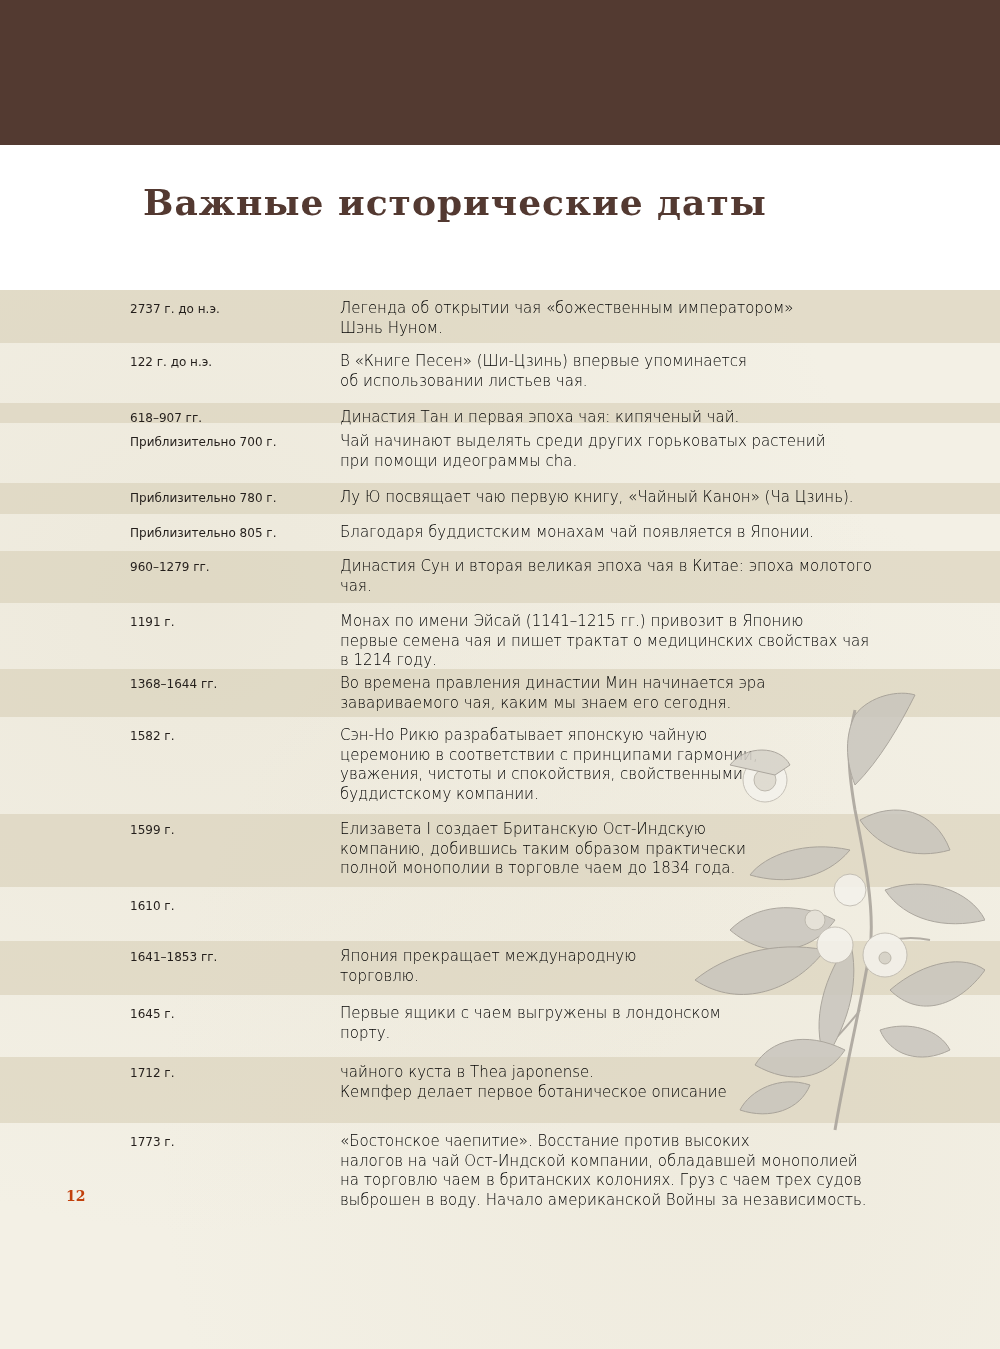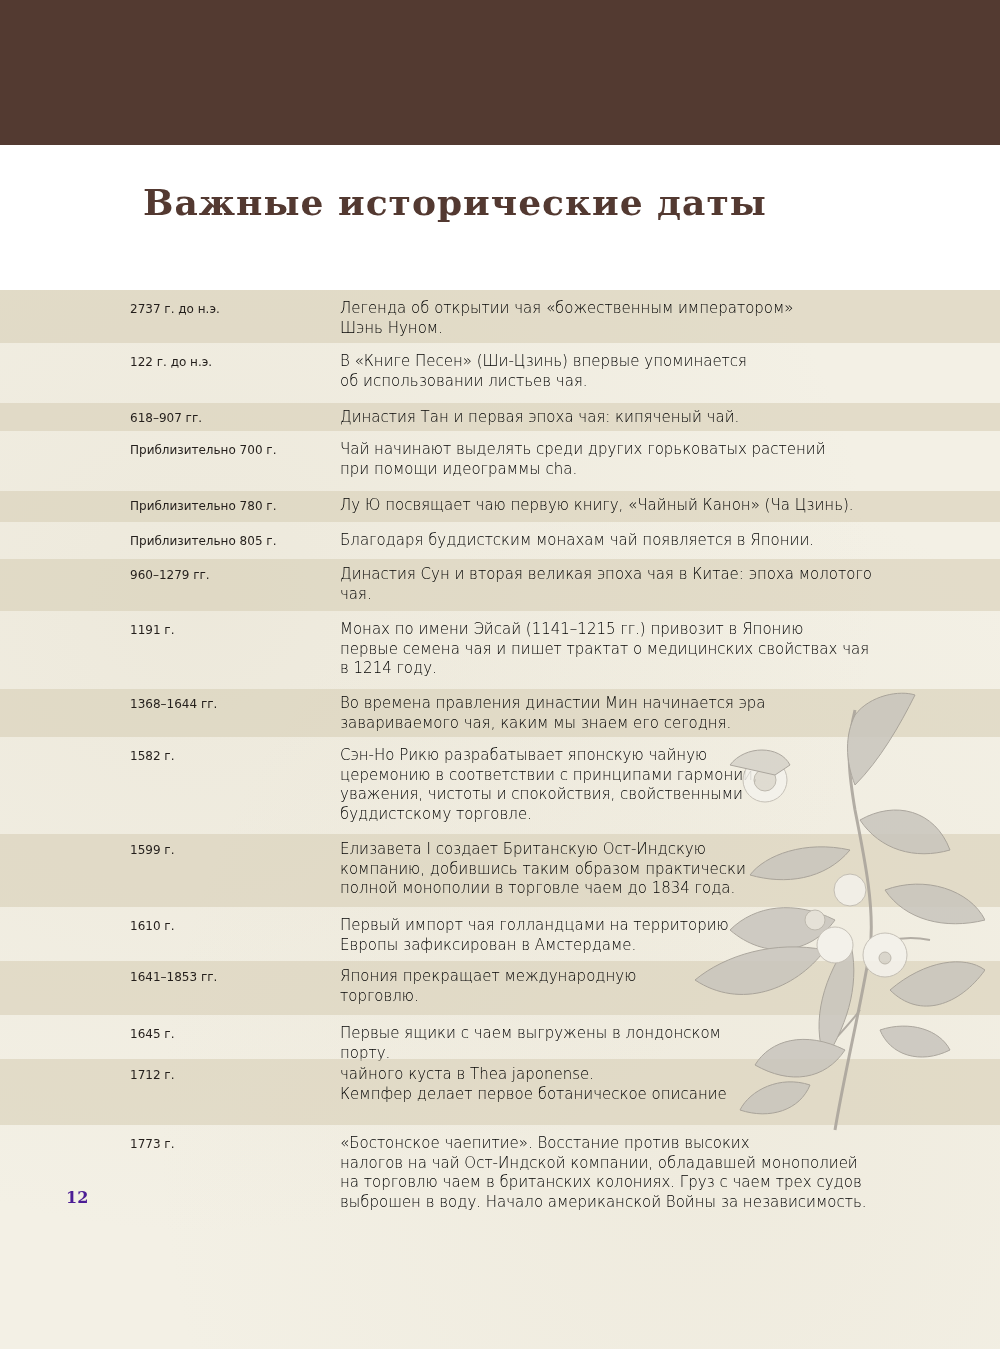--- a/index.html
+++ b/index.html
@@ -40,21 +40,21 @@
     font-weight: 300;
   }
   .desc span { display: block; white-space: nowrap; }
   .plant {
     position: absolute; left: 685px; top: 690px; width: 300px; height: 455px;
     pointer-events: none;
   }
   .page-number {
     position: absolute; left: 66px; top: 1188px;
     font-family: "DejaVu Serif", serif; font-weight: bold;
-    font-size: 16px; color: #4c1d95;
+    font-size: 14px; color: #c2410c;
   }
 </style>
 </head>
 <body>
 
 <div class="top-band"></div>
 <h1 class="page-title">Важные исторические даты</h1>
 
 <div class="paper"></div>
 
@@ -66,21 +66,21 @@
         <span>Шэнь Нуном.</span>
     </div>
   </div>
   <div class="row light" style="height:60px">
     <div class="date">122 г. до н.э.</div>
     <div class="desc">
       <span>В «Книге Песен» (Ши-Цзинь) впервые упоминается</span>
         <span>об использовании листьев чая.</span>
     </div>
   </div>
-  <div class="row dark" style="height:28px">
+  <div class="row dark" style="height:20px">
     <div class="date" style="top:5px">618–907 гг.</div>
     <div class="desc" style="top:5px">
       <span>Династия Тан и первая эпоха чая: кипяченый чай.</span>
     </div>
   </div>
   <div class="row light" style="height:60px">
     <div class="date">Приблизительно 700 г.</div>
     <div class="desc">
       <span>Чай начинают выделять среди других горьковатых растений</span>
         <span>при помощи идеограммы cha.</span>
@@ -98,67 +98,63 @@
       <span>Благодаря буддистским монахам чай появляется в Японии.</span>
     </div>
   </div>
   <div class="row dark" style="height:52px">
     <div class="date" style="top:6px">960–1279 гг.</div>
     <div class="desc" style="top:6px">
       <span>Династия Сун и вторая великая эпоха чая в Китае: эпоха молотого</span>
         <span>чая.</span>
     </div>
   </div>
-  <div class="row light" style="height:78px">
+  <div class="row light" style="height:66px">
     <div class="date">1191 г.</div>
     <div class="desc">
       <span>Монах по имени Эйсай (1141–1215 гг.) привозит в Японию</span>
         <span>первые семена чая и пишет трактат о медицинских свойствах чая</span>
         <span>в 1214 году.</span>
     </div>
   </div>
   <div class="row dark" style="height:48px">
     <div class="date" style="top:5px">1368–1644 гг.</div>
     <div class="desc" style="top:5px">
       <span>Во времена правления династии Мин начинается эра</span>
         <span>завариваемого чая, каким мы знаем его сегодня.</span>
     </div>
   </div>
   <div class="row light" style="height:97px">
     <div class="date">1582 г.</div>
     <div class="desc">
       <span>Сэн-Но Рикю разрабатывает японскую чайную</span>
         <span>церемонию в соответствии с принципами гармонии,</span>
         <span>уважения, чистоты и спокойствия, свойственными</span>
-        <span>буддистскому торговле.</span>
+        <span>буддистскому компании.</span>
     </div>
   </div>
   <div class="row dark" style="height:73px">
     <div class="date" style="top:6px">1599 г.</div>
     <div class="desc" style="top:6px">
       <span>Елизавета I создает Британскую Ост-Индскую</span>
         <span>компанию, добившись таким образом практически</span>
         <span>полной монополии в торговле чаем до 1834 года.</span>
     </div>
   </div>
   <div class="row light" style="height:54px">
     <div class="date">1610 г.</div>
-    <div class="desc">
-      <span>Первый импорт чая голландцами на территорию</span>
-        <span>Европы зафиксирован в Амстердаме.</span>
-    </div>
   </div>
   <div class="row dark" style="height:54px">
     <div class="date" style="top:6px">1641–1853 гг.</div>
     <div class="desc" style="top:6px">
       <span>Япония прекращает международную</span>
         <span>торговлю.</span>
     </div>
   </div>
-  <div class="row light" style="height:44px">
+  <div class="row light" style="height:62px">
     <div class="date">1645 г.</div>
     <div class="desc">
       <span>Первые ящики с чаем выгружены в лондонском</span>
         <span>порту.</span>
     </div>
   </div>
   <div class="row dark" style="height:66px">
     <div class="date" style="top:6px">1712 г.</div>
     <div class="desc" style="top:6px">
       <span>чайного куста в Thea japonense.</span>

